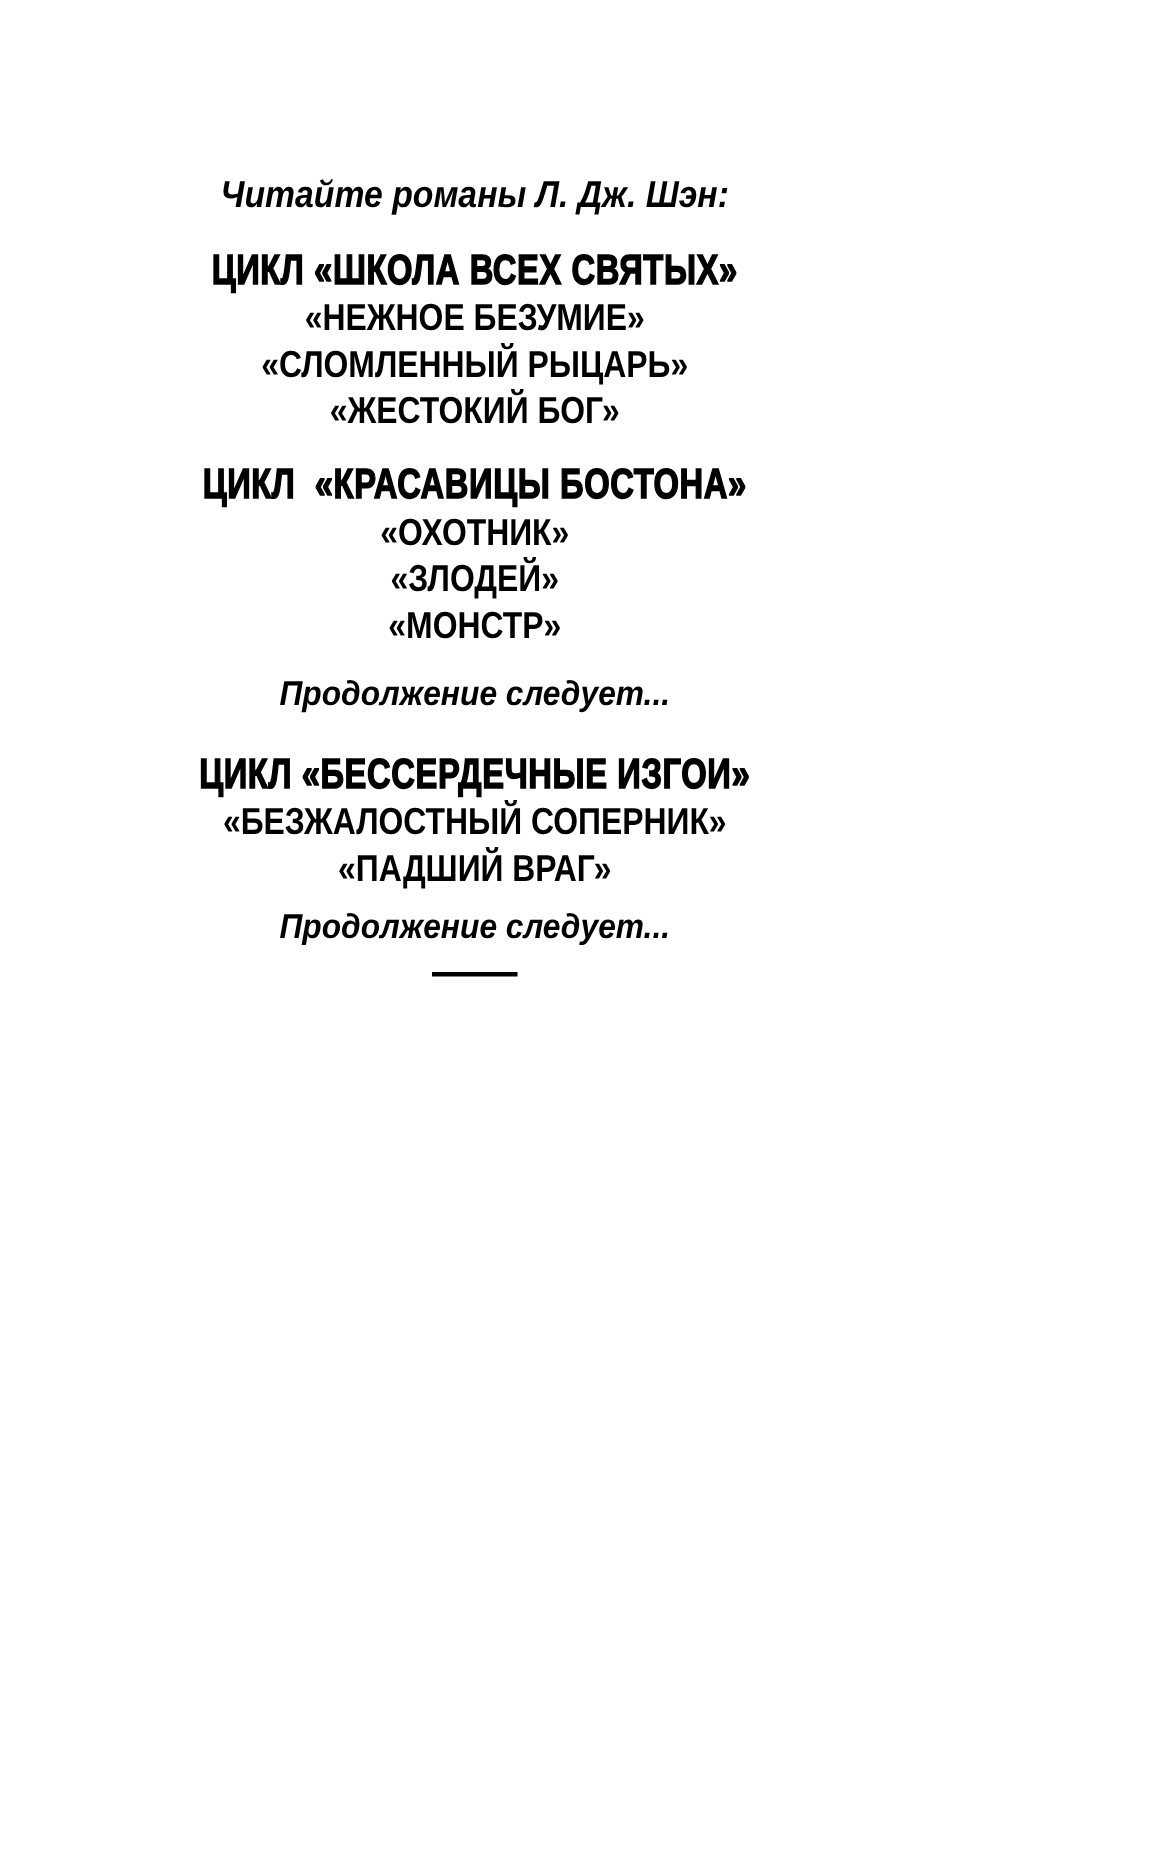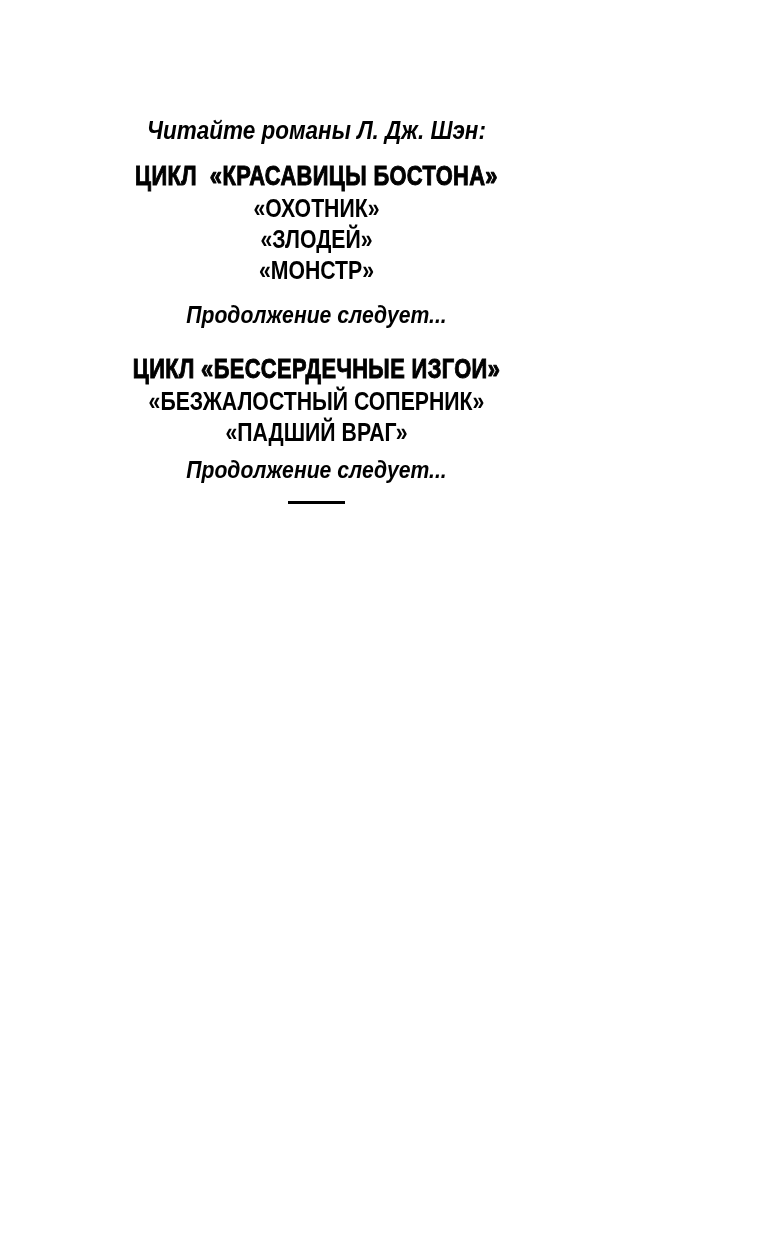--- a/index.html
+++ b/index.html
@@ -83,20 +83,26 @@
   .mt-7  { margin-top: 7px; }
 </style>
 </head>
 <body>
 
 <main class="page">
 
   <p class="lead-in">Читайте романы Л. Дж. Шэн:</p>
 
 
+  <section>
+    <h2 class="series-title mt-20">ЦИКЛ «ШКОЛА ВСЕХ СВЯТЫХ»</h2>
+    <p class="book-title">«НЕЖНОЕ БЕЗУМИЕ»</p>
+    <p class="book-title">«СЛОМЛЕННЫЙ РЫЦАРЬ»</p>
+    <p class="book-title">«ЖЕСТОКИЙ БОГ»</p>
+  </section>
 
   <section>
     <h2 class="series-title mt-16">ЦИКЛ  «КРАСАВИЦЫ БОСТОНА»</h2>
     <p class="book-title">«ОХОТНИК»</p>
     <p class="book-title">«ЗЛОДЕЙ»</p>
     <p class="book-title">«МОНСТР»</p>
     <p class="note mt-14">Продолжение следует...</p>
   </section>
 
   <section>

